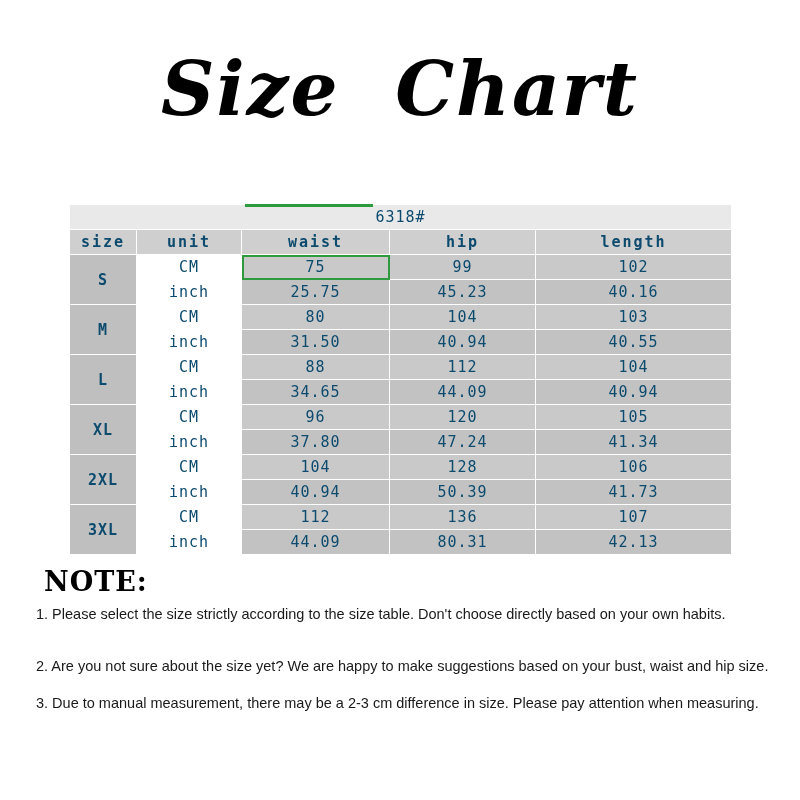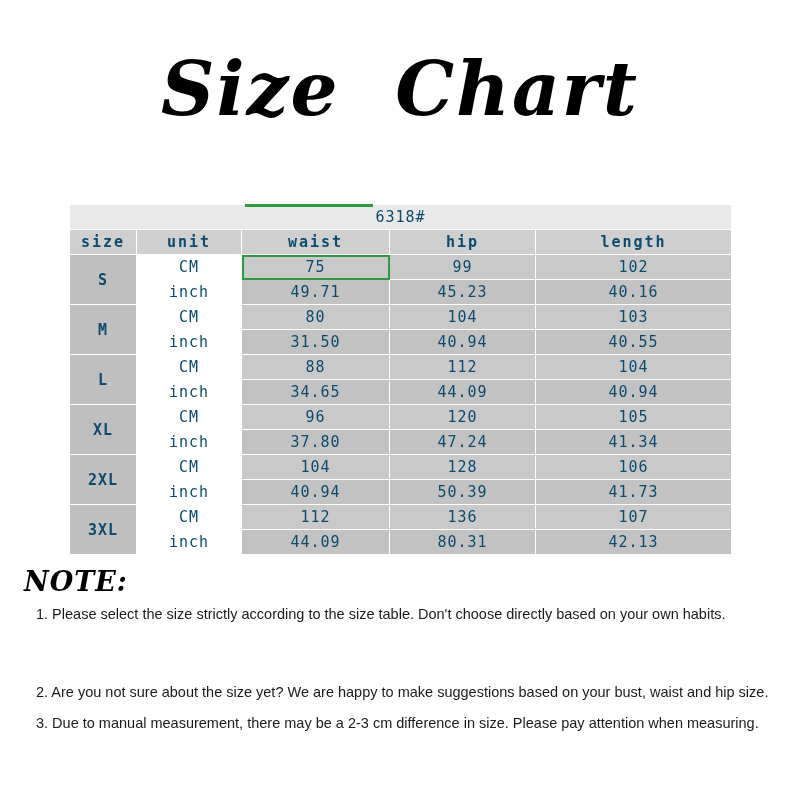--- a/index.html
+++ b/index.html
@@ -115,40 +115,39 @@
     left: 176px;
     top: 0px;
     width: 128px;
     height: 3px;
     background: #2e9a3e;
   }
 
   
   .note-title {
     position: absolute;
-    left: 24px;
+    left: 44px;
     top: 566px;
     font-family: "DejaVu Serif", "Liberation Serif", serif;
-    font-style: italic;
     font-weight: 700;
     font-size: 27px;
     color: #000000;
     letter-spacing: 1px;
   }
   .note-line {
     position: absolute;
     left: 36px;
     font-size: 14.5px;
     color: #1a1a1a;
     font-family: "Liberation Sans", sans-serif;
     white-space: nowrap;
   }
   .note-1 { top: 606px; }
-  .note-2 { top: 684px; }
-  .note-3 { top: 695px; margin-top: 20px; }
+  .note-2 { top: 658px; }
+  .note-3 { top: 695px; }
 </style>
 </head>
 <body>
 
 <div class="page">
 
   <div class="title">Size  Chart</div>
 
   <div class="table-wrap">
     <div class="green-tick"></div>
@@ -174,21 +173,21 @@
 
         <tr>
           <td class="cell-size" rowspan="2">S</td>
           <td class="cell-unit">CM</td>
           <td class="cell-val highlight">75</td>
           <td class="cell-val">99</td>
           <td class="cell-val">102</td>
         </tr>
         <tr>
           <td class="cell-unit">inch</td>
-          <td class="cell-val alt">49.71</td>
+          <td class="cell-val alt">25.75</td>
           <td class="cell-val alt">45.23</td>
           <td class="cell-val alt">40.16</td>
         </tr>
 
         <tr>
           <td class="cell-size" rowspan="2">M</td>
           <td class="cell-unit">CM</td>
           <td class="cell-val">80</td>
           <td class="cell-val">104</td>
           <td class="cell-val">103</td>

